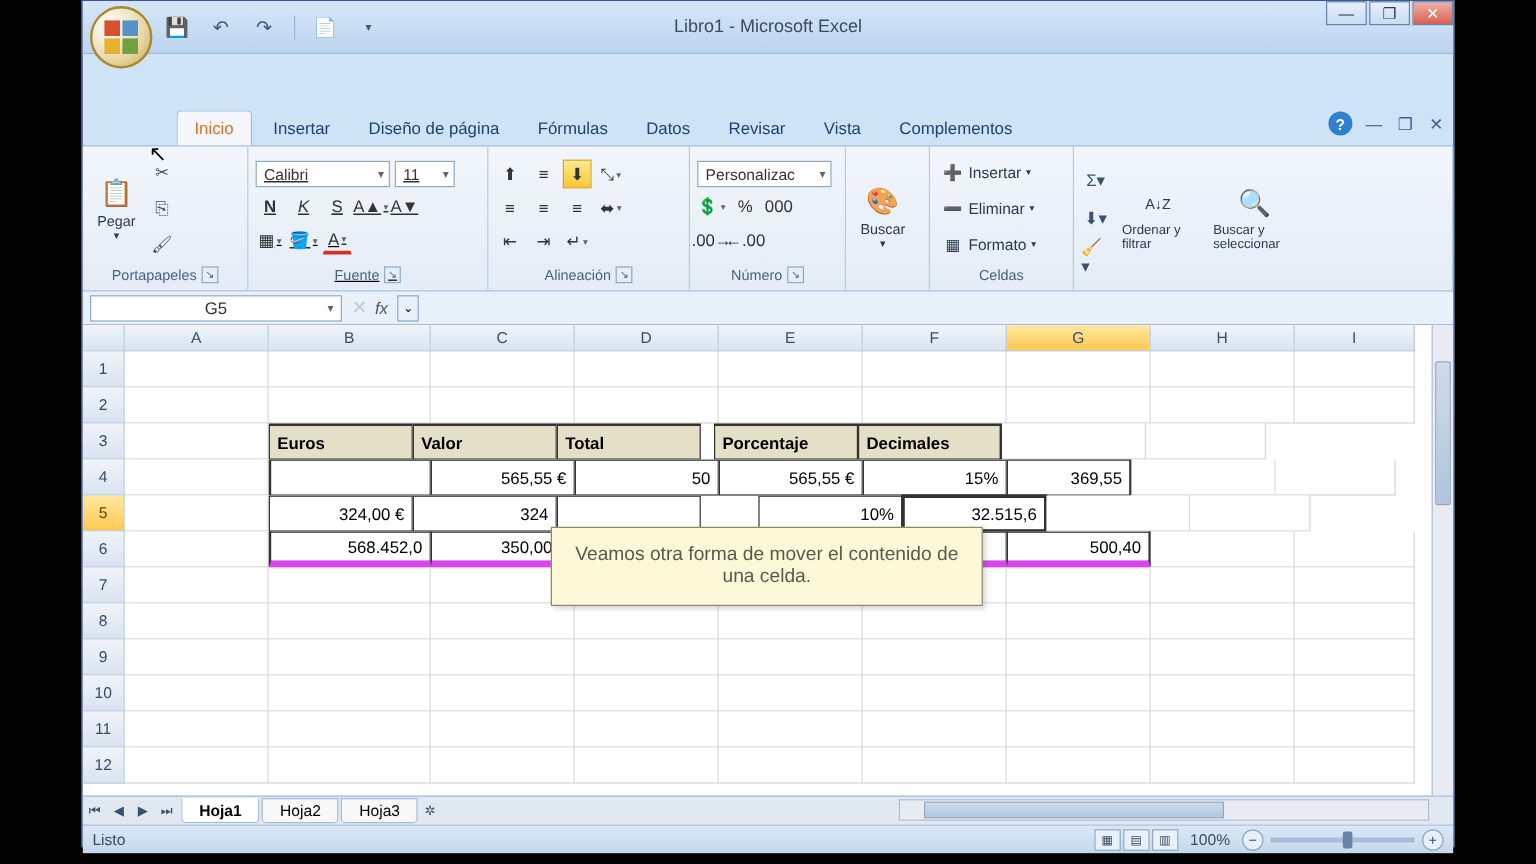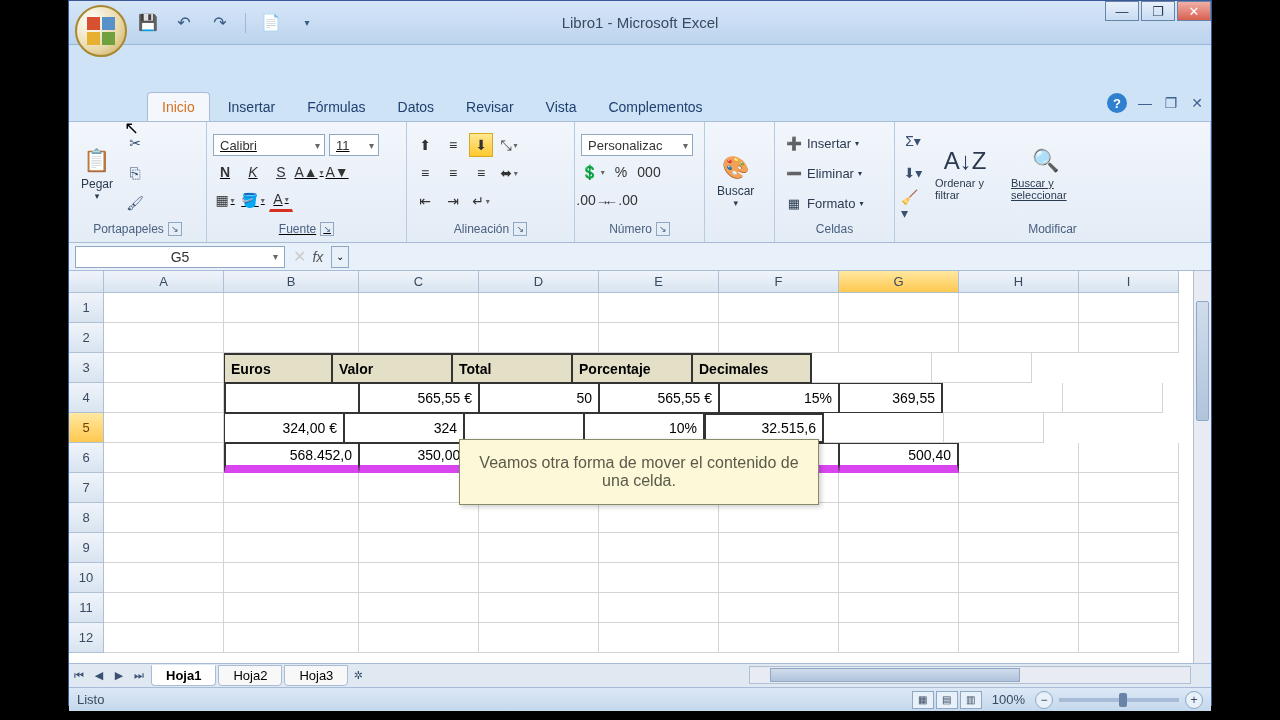--- a/index.html
+++ b/index.html
@@ -66,21 +66,21 @@
 .colhead.sel { background: linear-gradient(#ffe8a0,#ffc850); }
 .rowheads { position: absolute; left: 0; top: 22px; width: 35px; bottom: 0; }
 .rowhead { height: 30px; background: linear-gradient(#f0f4fa,#d8e4f0); border-right: 1px solid #b0c0d4; border-bottom: 1px solid #b0c0d4; display: flex; align-items: center; justify-content: center; font-size: 13px; color:#3a4a60; }
 .rowhead.sel { background: linear-gradient(#ffe8a0,#ffc850); color:#704000; }
 .cells { position: absolute; left: 35px; top: 22px; right: 18px; bottom: 0; }
 .cellrow { display: flex; height: 30px; }
 .cell { border-right: 1px solid #d4d4d4; border-bottom: 1px solid #d4d4d4; font-size: 14px; padding: 0 6px; display: flex; align-items: center; justify-content: flex-end; background:#fff; }
 .cell.hdr { background: #e4e0c8; font-weight: bold; justify-content: flex-start; border: 1px solid #333; }
 .cell.tb { border: 1px solid #333; }
 .cell.tb-t { border-top: 2px solid #333; }
-.cell.tb-b { border-bottom: 8px solid #d946ef; }
+.cell.tb-b { border-bottom: 6px solid #d946ef; }
 .cell.tb-l { border-left: 2px solid #333; }
 .cell.tb-r { border-right: 2px solid #333; }
 .cell.active { outline: 3px solid #333; outline-offset: -2px; }
 .vscroll { position: absolute; right: 0; top: 0; width: 18px; bottom: 0; background: #e8ecf2; border-left:1px solid #b0c0d4; }
 .vscroll .thumb{ position:absolute; left:2px; right:2px; top:30px; height:120px; background:linear-gradient(#d0dcec,#b0c4dc); border:1px solid #90a8c4; border-radius:2px; }
 
 
 .tooltip { position: absolute; left: 390px; top: 168px; width: 360px; background: #fdf8d8; border: 1px solid #8a8a6a; padding: 14px 18px; font-size: 16px; color: #5a5a4a; text-align: center; box-shadow: 2px 2px 5px rgba(0,0,0,.2); z-index:5; }
 
 
@@ -128,20 +128,21 @@
     <div class="winctl">
       <div>—</div>
       <div>❐</div>
       <div class="close">✕</div>
     </div>
   </div>
 
   <div class="tabs" id="tabs">
     <div class="tab active">Inicio</div>
       <div class="tab">Insertar</div>
+      <div class="tab">Diseño de página</div>
       <div class="tab">Fórmulas</div>
       <div class="tab">Datos</div>
       <div class="tab">Revisar</div>
       <div class="tab">Vista</div>
       <div class="tab">Complementos</div>
       <div class="tabs-right">
       <div class="help-icon">?</div>
       <div class="inner-min">—</div>
       <div class="inner-restore">❐</div>
       <div class="inner-close">✕</div>
@@ -280,31 +281,28 @@
     </div>
 
     <div class="group" style="flex:1;">
       <div class="group-body">
         <div class="fontbox" style="gap:8px;">
           <div class="smallbtn">Σ▾</div>
           <div class="smallbtn">⬇▾</div>
           <div class="smallbtn">🧹▾</div>
         </div>
         <div class="bigbtn">
-          <div class="ico" style="font-size:24px;">A↓Z</div>
+          <div class="ico" style="font-size:12px;">A↓Z</div>
           <span style="font-size:11px; max-width:60px;">Ordenar y filtrar</span>
         </div>
         <div class="bigbtn">
           <div class="ico">🔍</div>
-          <span style="font-size:11px; max-width:70px;text-decoration:underline;">Buscar y seleccionar</span>
-        </div>
-      </div>
-      <div class="group-label">
-          <span>Modificar</span>
-        </div>
+          <span style="font-size:11px; max-width:70px;">Buscar y seleccionar</span>
+        </div>
+      </div>
     </div>
   </div>
 
   <div class="fbar">
     <div class="namebox">G5</div>
     <div class="fxbtns">
       <span style="color:#ccc;">✕</span>
       <span class="fx">fx</span>
     </div>
     <div class="fbar-expand">⌄</div>
@@ -355,45 +353,45 @@
           <div class="cell" style="width: 120px;"></div>
           <div class="cell" style="width: 120px;"></div>
           <div class="cell" style="width: 120px;"></div>
           <div class="cell" style="width: 120px;"></div>
           <div class="cell" style="width: 120px;"></div>
           <div class="cell" style="width: 120px;"></div>
           <div class="cell" style="width: 100px;"></div>
         </div>
         <div class="cellrow">
           <div class="cell" style="width: 120px;"></div>
-          <div class="cell hdr tb tb-t" style="width: 108px;">Euros</div>
+          <div class="cell hdr tb tb-t" style="width: 120px;">Euros</div>
           <div class="cell hdr tb tb-t" style="width: 120px;">Valor</div>
           <div class="cell hdr tb tb-t" style="width: 120px;">Total</div>
-          <div class="cell hdr tb tb-t" style="width: 120px;">Porcentaje</div>
+          <div class="cell hdr tb tb-t" style="width: 120px; margin-left: 11px;">Porcentaje</div>
           <div class="cell hdr tb tb-r tb-t" style="width: 120px;">Decimales</div>
           <div class="cell" style="width: 120px;"></div>
           <div class="cell" style="width: 100px;"></div>
         </div>
         <div class="cellrow">
           <div class="cell" style="width: 120px;"></div>
           <div class="cell tb tb-l" style="width: 135px;"></div>
           <div class="cell tb" style="width: 120px;">565,55 €</div>
           <div class="cell tb" style="width: 120px;">50</div>
           <div class="cell tb" style="width: 120px;">565,55 €</div>
           <div class="cell tb" style="width: 120px;">15%</div>
           <div class="cell tb tb-r" style="width: 104px;">369,55</div>
           <div class="cell" style="width: 120px;"></div>
           <div class="cell" style="width: 100px;"></div>
         </div>
         <div class="cellrow">
           <div class="cell" style="width: 120px;"></div>
           <div class="cell tb" style="width: 120px;">324,00 €</div>
           <div class="cell tb" style="width: 120px;">324</div>
           <div class="cell tb" style="width: 120px;"></div>
-          <div class="cell tb" style="width: 120px;">10%</div>
+          <div class="cell tb" style="width: 120px; margin-left: 48px;">10%</div>
           <div class="cell tb tb-r active" style="width: 120px;">32.515,6</div>
           <div class="cell" style="width: 120px;"></div>
           <div class="cell" style="width: 100px;"></div>
         </div>
         <div class="cellrow">
           <div class="cell" style="width: 120px;"></div>
           <div class="cell tb tb-l tb-b" style="width: 135px;">568.452,0</div>
           <div class="cell tb tb-b" style="width: 120px;">350,00 €</div>
           <div class="cell tb tb-b" style="width: 120px;"></div>
           <div class="cell tb tb-b" style="width: 120px;"></div>

